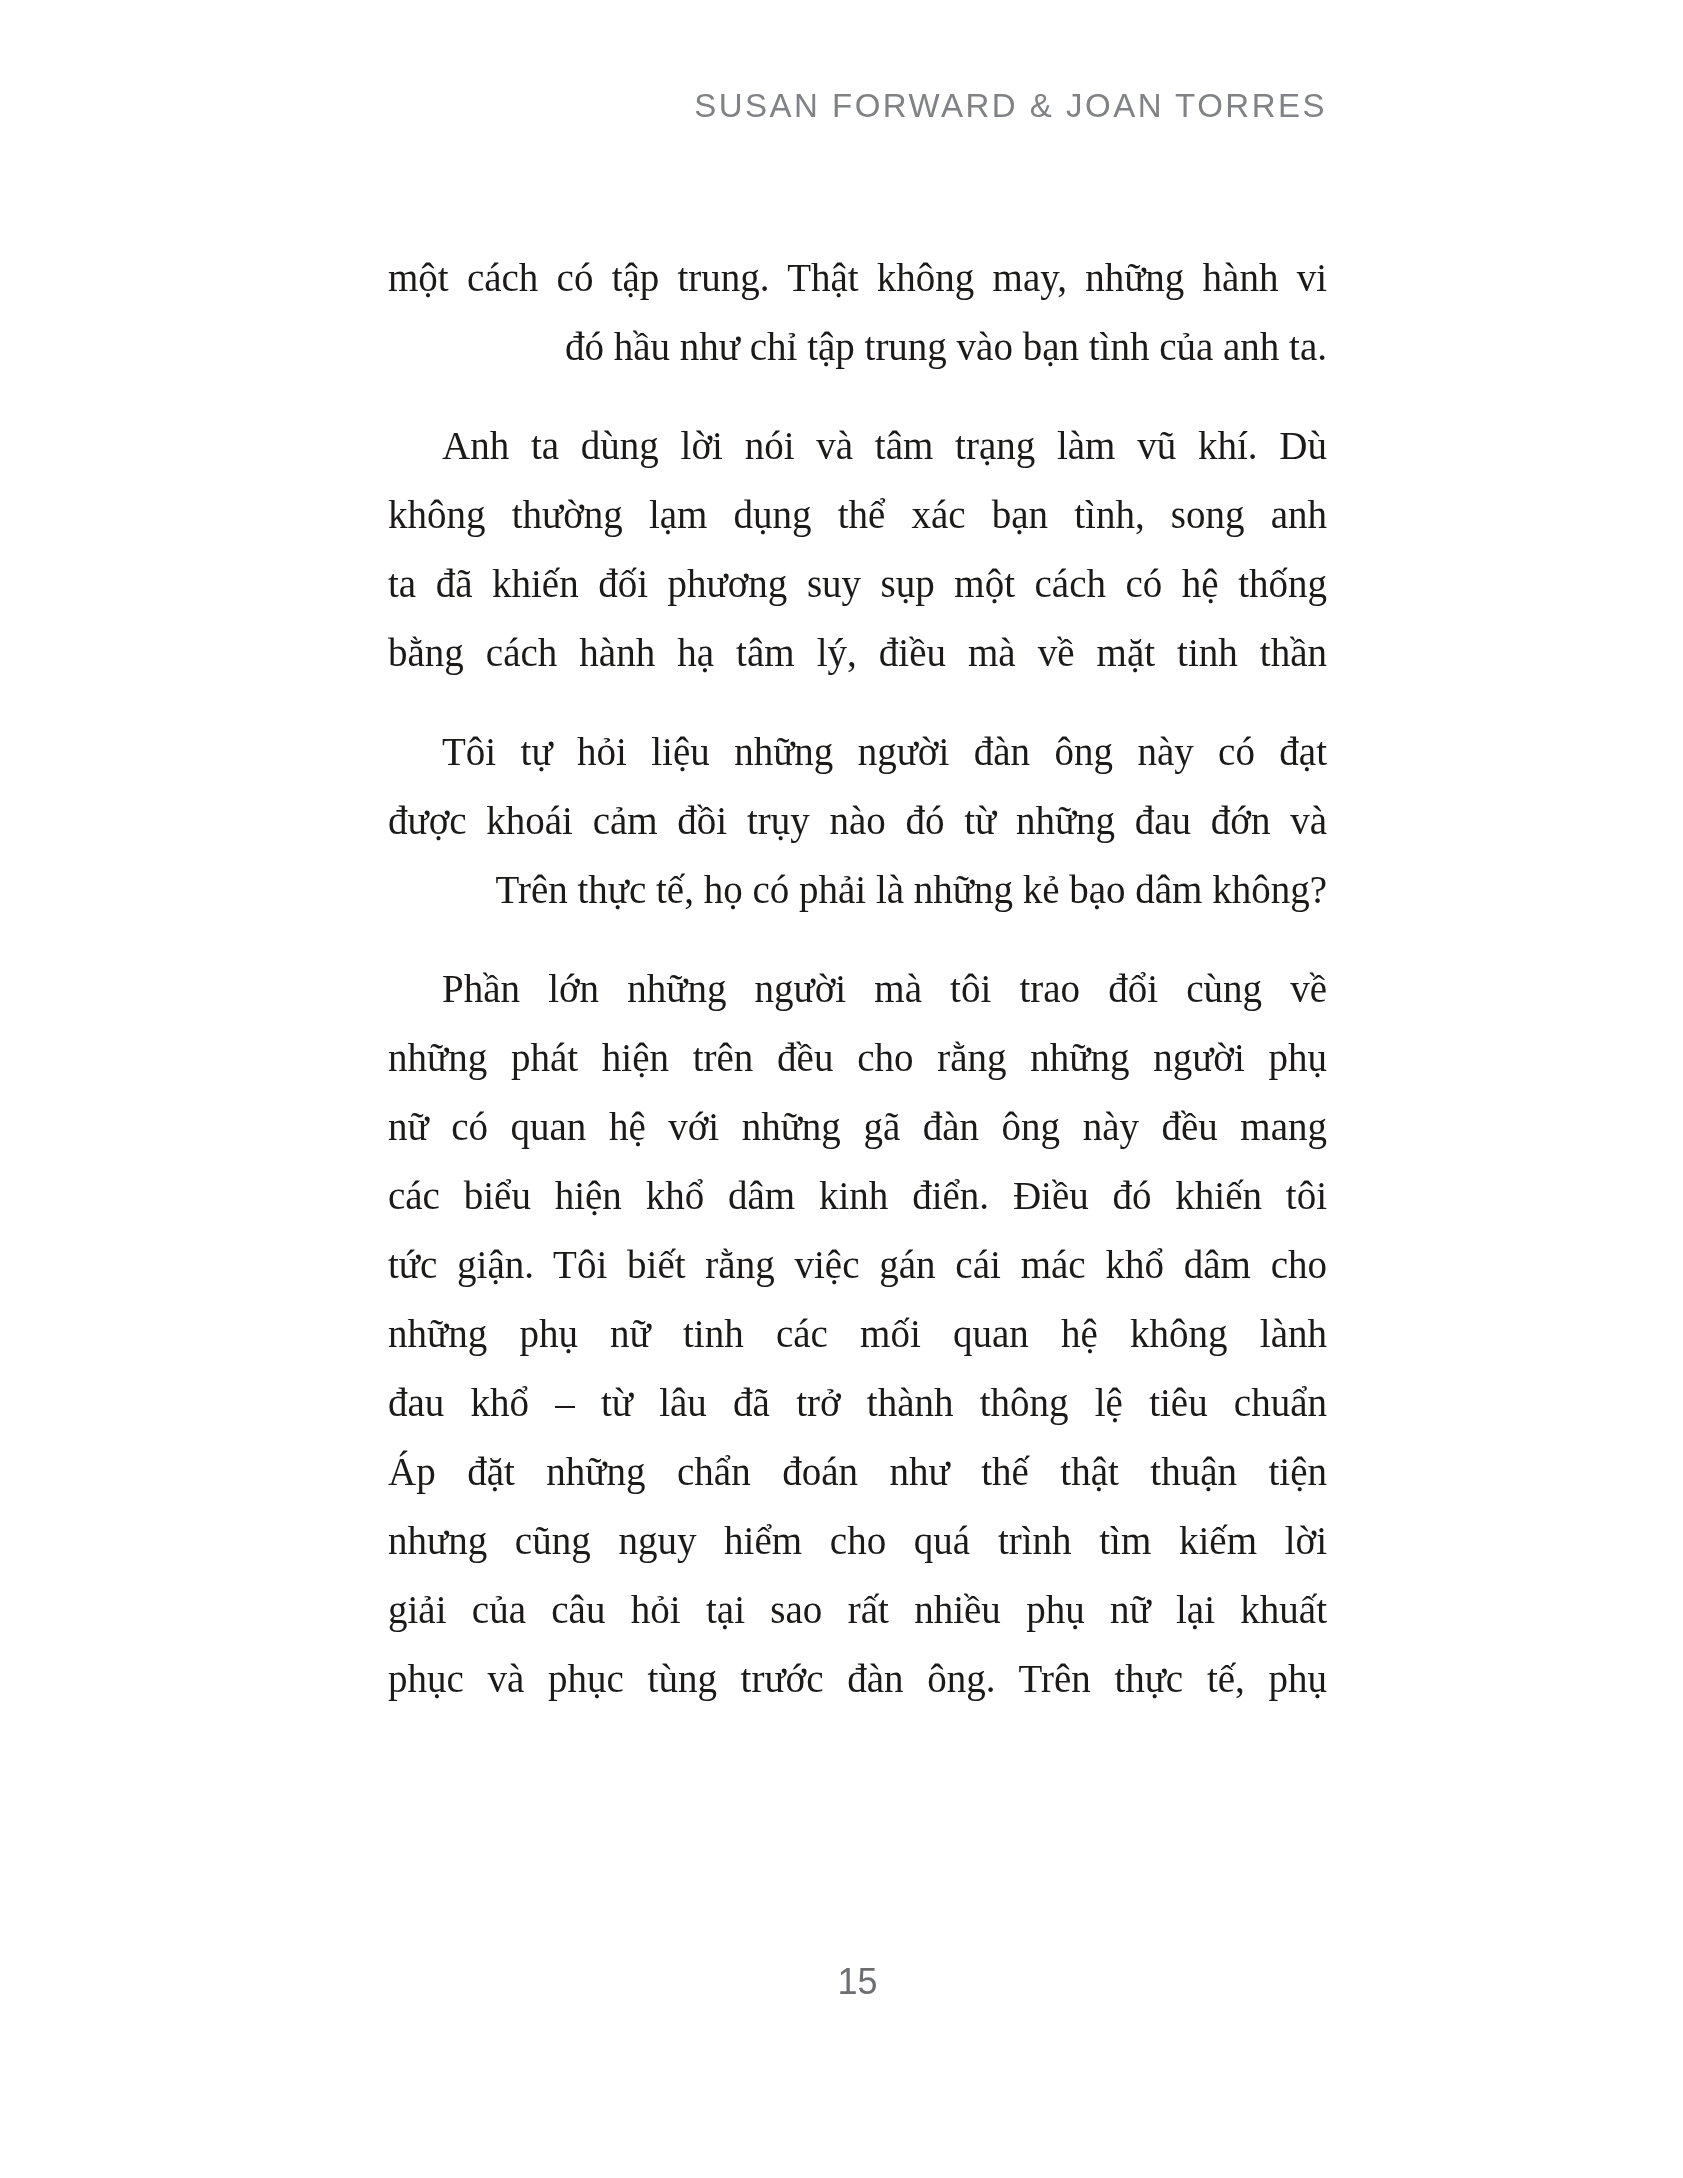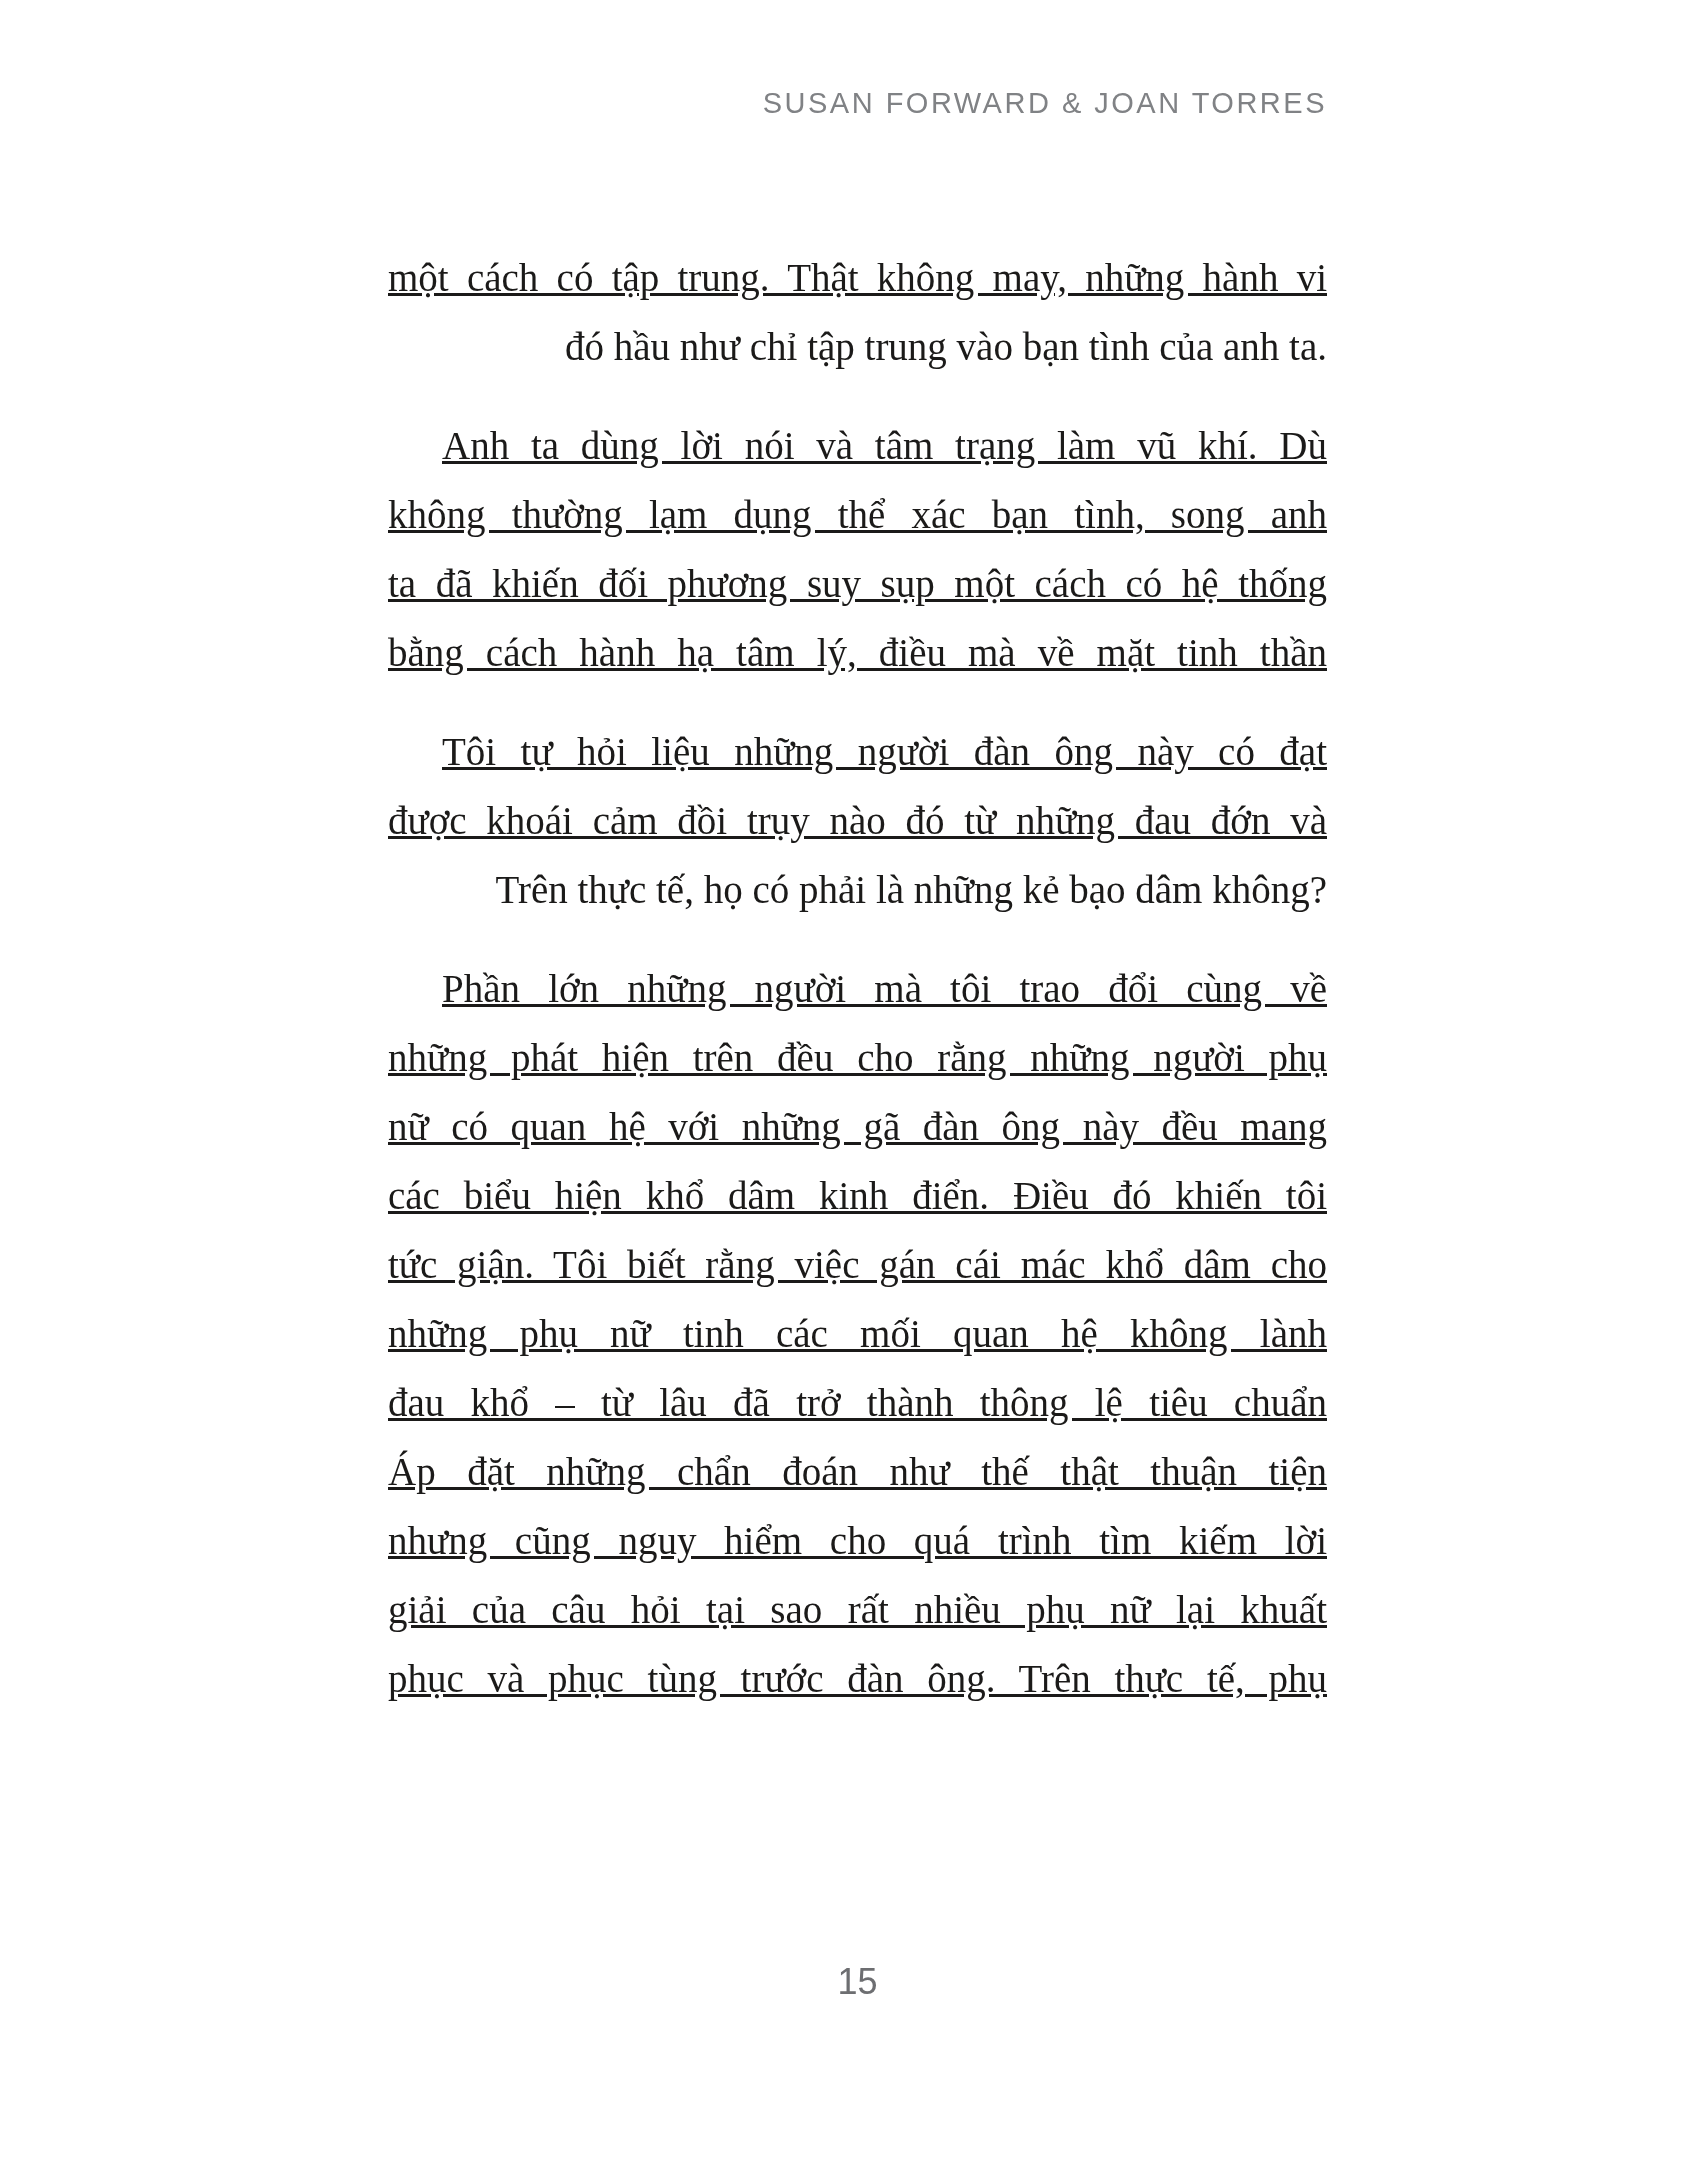--- a/index.html
+++ b/index.html
@@ -14,21 +14,21 @@
     background: #ffffff;
     overflow: hidden;
   }
   .running-header {
     position: absolute;
     top: 87px;
     left: 388px;
     width: 939px;
     text-align: right;
     font-family: "Liberation Sans", sans-serif;
-    font-size: 29px;
+    font-size: 33px;
     letter-spacing: 2.5px;
     color: #808285;
     font-weight: 400;
   }
   .body-text {
     position: absolute;
     top: 243px;
     left: 388px;
     width: 939px;
     font-family: "Liberation Serif", "DejaVu Serif", serif;
@@ -42,21 +42,20 @@
   .paragraph:last-child {
     margin-bottom: 0;
   }
   .line {
     text-align: right;
     white-space: normal;
   }
   .line.justify {
     text-align: justify;
     text-align-last: justify;
-    text-decoration: underline;
   }
   .line.indent {
     text-indent: 54px;
   }
   .page-number {
     position: absolute;
     top: 1961px;
     left: 388px;
     width: 939px;
     text-align: center;

